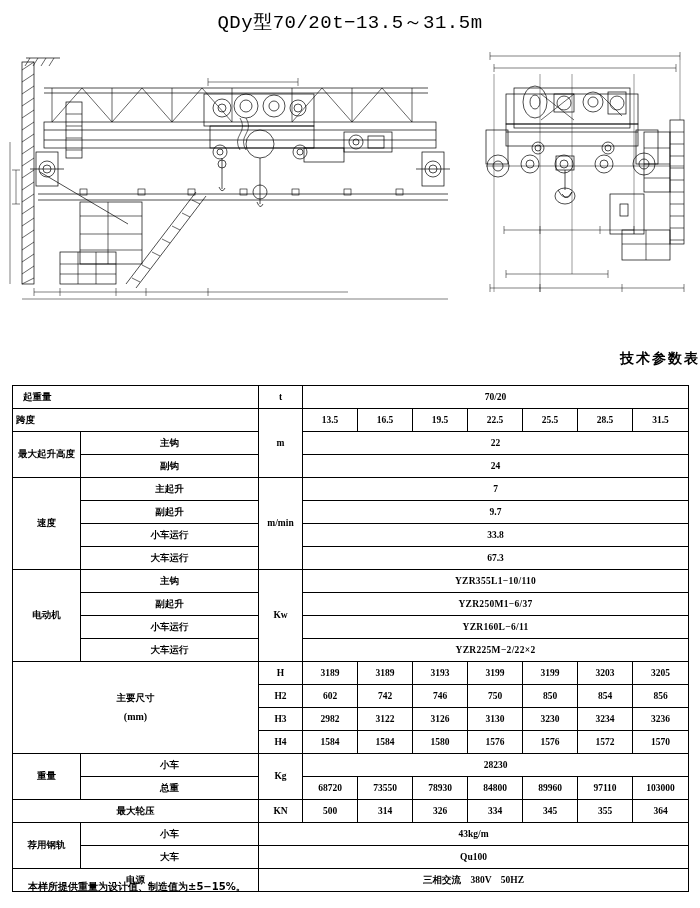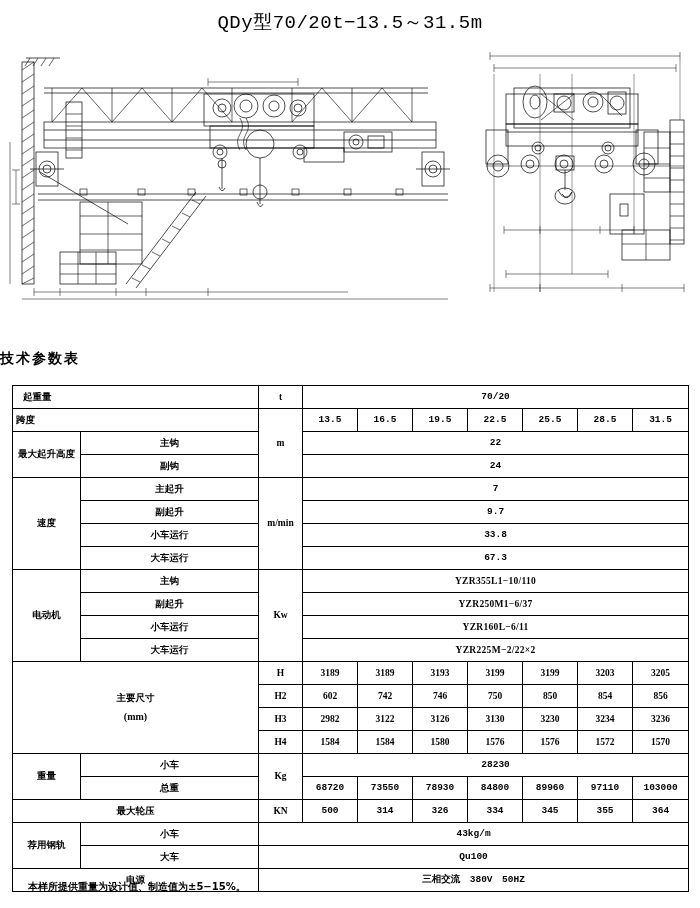--- a/index.html
+++ b/index.html
@@ -16,41 +16,41 @@
   }
 
   
   .drawing{
     position:absolute;top:44px;left:8px;width:684px;height:256px;
   }
   .drawing svg{display:block;}
 
   
   .table-title{
-    position:absolute;top:350px;left:0;width:700px;text-align:left;
+    position:absolute;top:350px;left:0;width:700px;text-align:right;
     font-size:14px;font-weight:bold;
     font-family:"DejaVu Sans",sans-serif;letter-spacing:2px;
   }
 
   
   .spec-wrap{position:absolute;top:385px;left:12px;width:676px;}
   table.spec{
     border-collapse:collapse;width:676px;table-layout:fixed;
     font-family:"DejaVu Sans",sans-serif;
   }
   table.spec td{
     border:1px solid #000;
     text-align:center;vertical-align:middle;
     font-size:9.5px;font-weight:bold;
     padding:0;height:22px;line-height:1.15;
   }
   td.cn{font-family:"DejaVu Sans",sans-serif;font-size:9.5px;font-weight:bold;}
   td.tiny{font-size:7px;letter-spacing:0;}
   td.unit{font-family:"Liberation Serif",serif;font-size:10px;font-weight:bold;}
-  td.num{font-family:Liberation Mono, monospace;font-size:10px;font-weight:bold;}
+  td.num{font-family:Liberation Serif, serif;font-size:10px;font-weight:bold;}
   td.model{font-family:"Liberation Serif",serif;font-size:11px;font-weight:bold;letter-spacing:.3px;}
   td.dim{font-family:"Liberation Serif",serif;font-size:10.5px;font-weight:bold;}
   td.vert{
     font-size:9.5px;font-weight:bold;line-height:1.25;
   }
   .vstack{display:block;}
   .mm-sub{font-family:"Liberation Serif",serif;font-size:10px;display:block;margin-top:7px;}
   .mm-top{display:block;}
 
   

